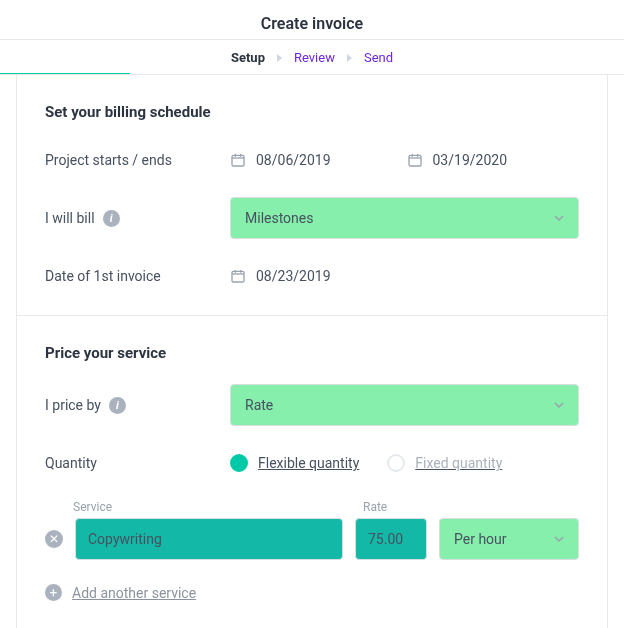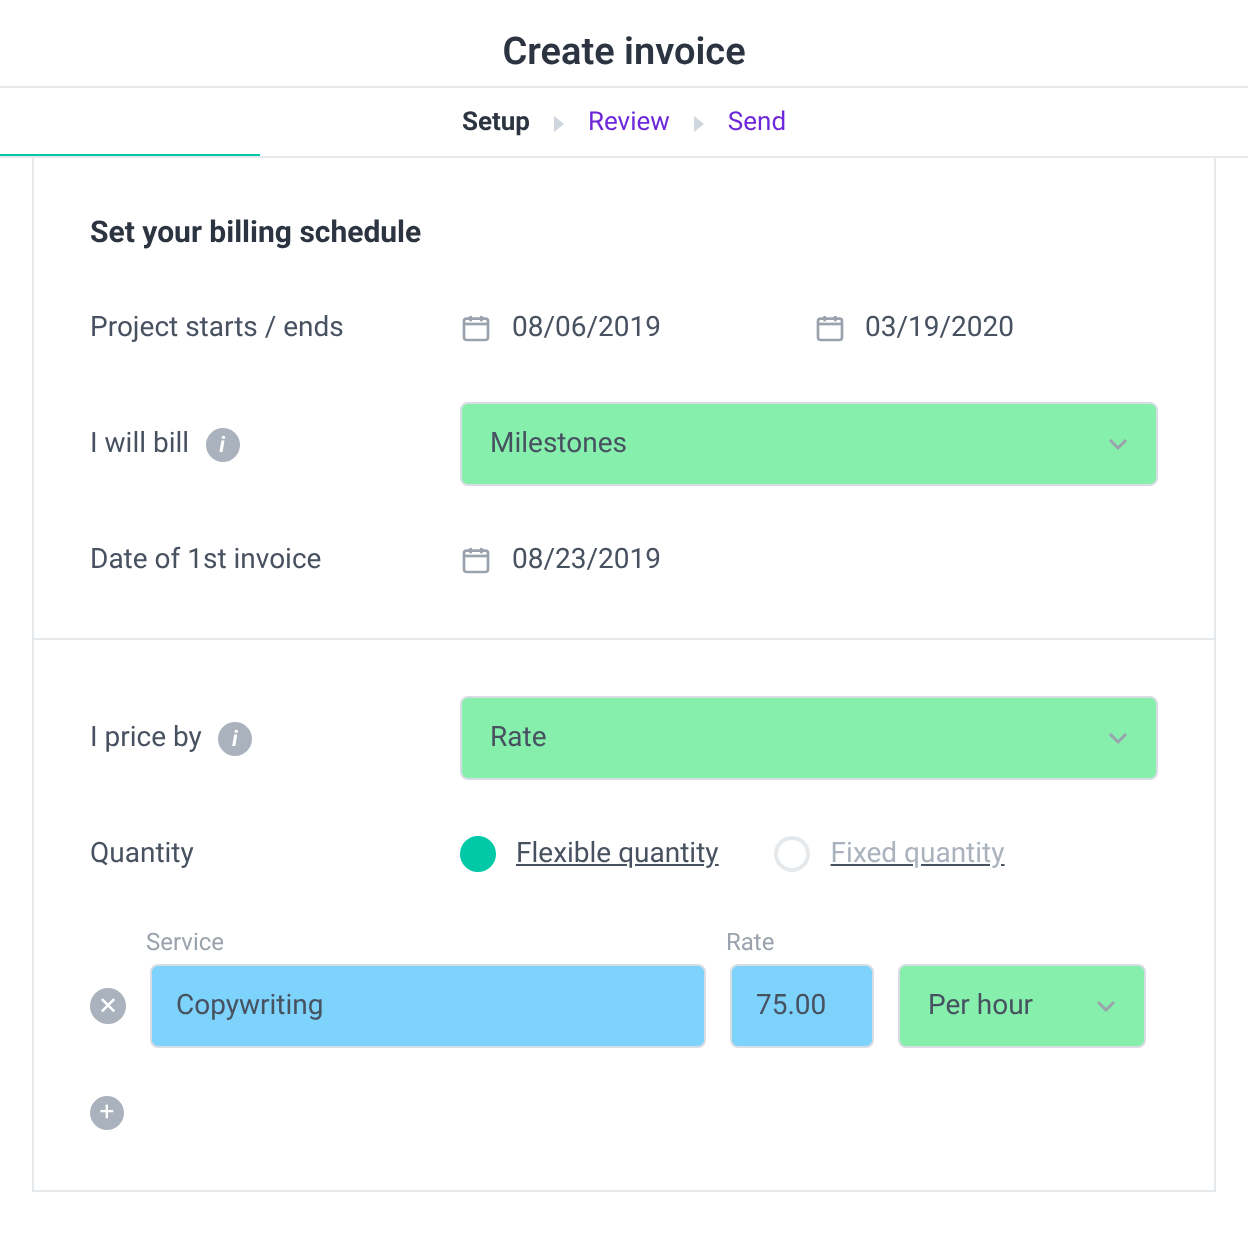--- a/index.html
+++ b/index.html
@@ -10,21 +10,21 @@
     font-size: 14px;
     color: #2b3440;
     background: #fff;
     width: 624px;
   }
   .wrap { width: 624px; }
 
   .page-title {
     text-align: center;
     font-weight: 600;
-    font-size: 19px;
+    font-size: 16px;
     color: #2b3440;
     padding: 14px 0 6px;
   }
 
   .hr-line {
     border-top: 1px solid #e6e9ec;
   }
 
   
   .stepper {
@@ -194,32 +194,32 @@
     font-size: 12px;
     line-height: 1;
     cursor: pointer;
     flex-shrink: 0;
   }
 
   .input {
     height: 42px;
     border: 1px solid #d7dde3;
     border-radius: 4px;
-    background: #7dd3fc;
+    background: #14b8a6;
     padding: 0 12px;
     color: #475160;
     font-size: 14px;
     outline: none;
     font-family: inherit;
   }
   .input.service { width: 278px; }
   .input.rate { width: 72px; }
 
   .select.unit {
-    width: 124px;
+    width: 140px;
     flex: none;
     height: 42px;
   }
 
   .add-link {
     margin-top: 24px;
     display: flex;
     align-items: center;
     gap: 10px;
     color: #8b949e;
@@ -321,20 +321,21 @@
                   <path d="M16 3v4"></path>
                 </svg>
             </span>
             <span>08/23/2019</span>
           </div>
         </div>
       </div>
     </div>
 
     <div class="section" style="padding-bottom:30px;">
+      <div class="section-title">Price your service</div>
 
       <div class="form-row">
         <div class="form-label">
           <span>I price by</span>
           <span class="info-icon">i</span>
         </div>
         <div class="form-value">
           <div class="select">
             <span>Rate</span>
             <span class="chevron-down">
@@ -378,17 +379,18 @@
           <span class="chevron-down">
             <svg viewBox="0 0 10 10">
                 <path d="M1 3 L5 7 L9 3" fill="none" stroke="#9aa3ad" stroke-width="1.5"></path>
               </svg>
           </span>
         </div>
       </div>
 
       <div class="add-link">
         <span class="plus-circle">+</span>
+        <span class="txt">Add another service</span>
       </div>
     </div>
 
   </div>
 </div>
 
 </body></html>

